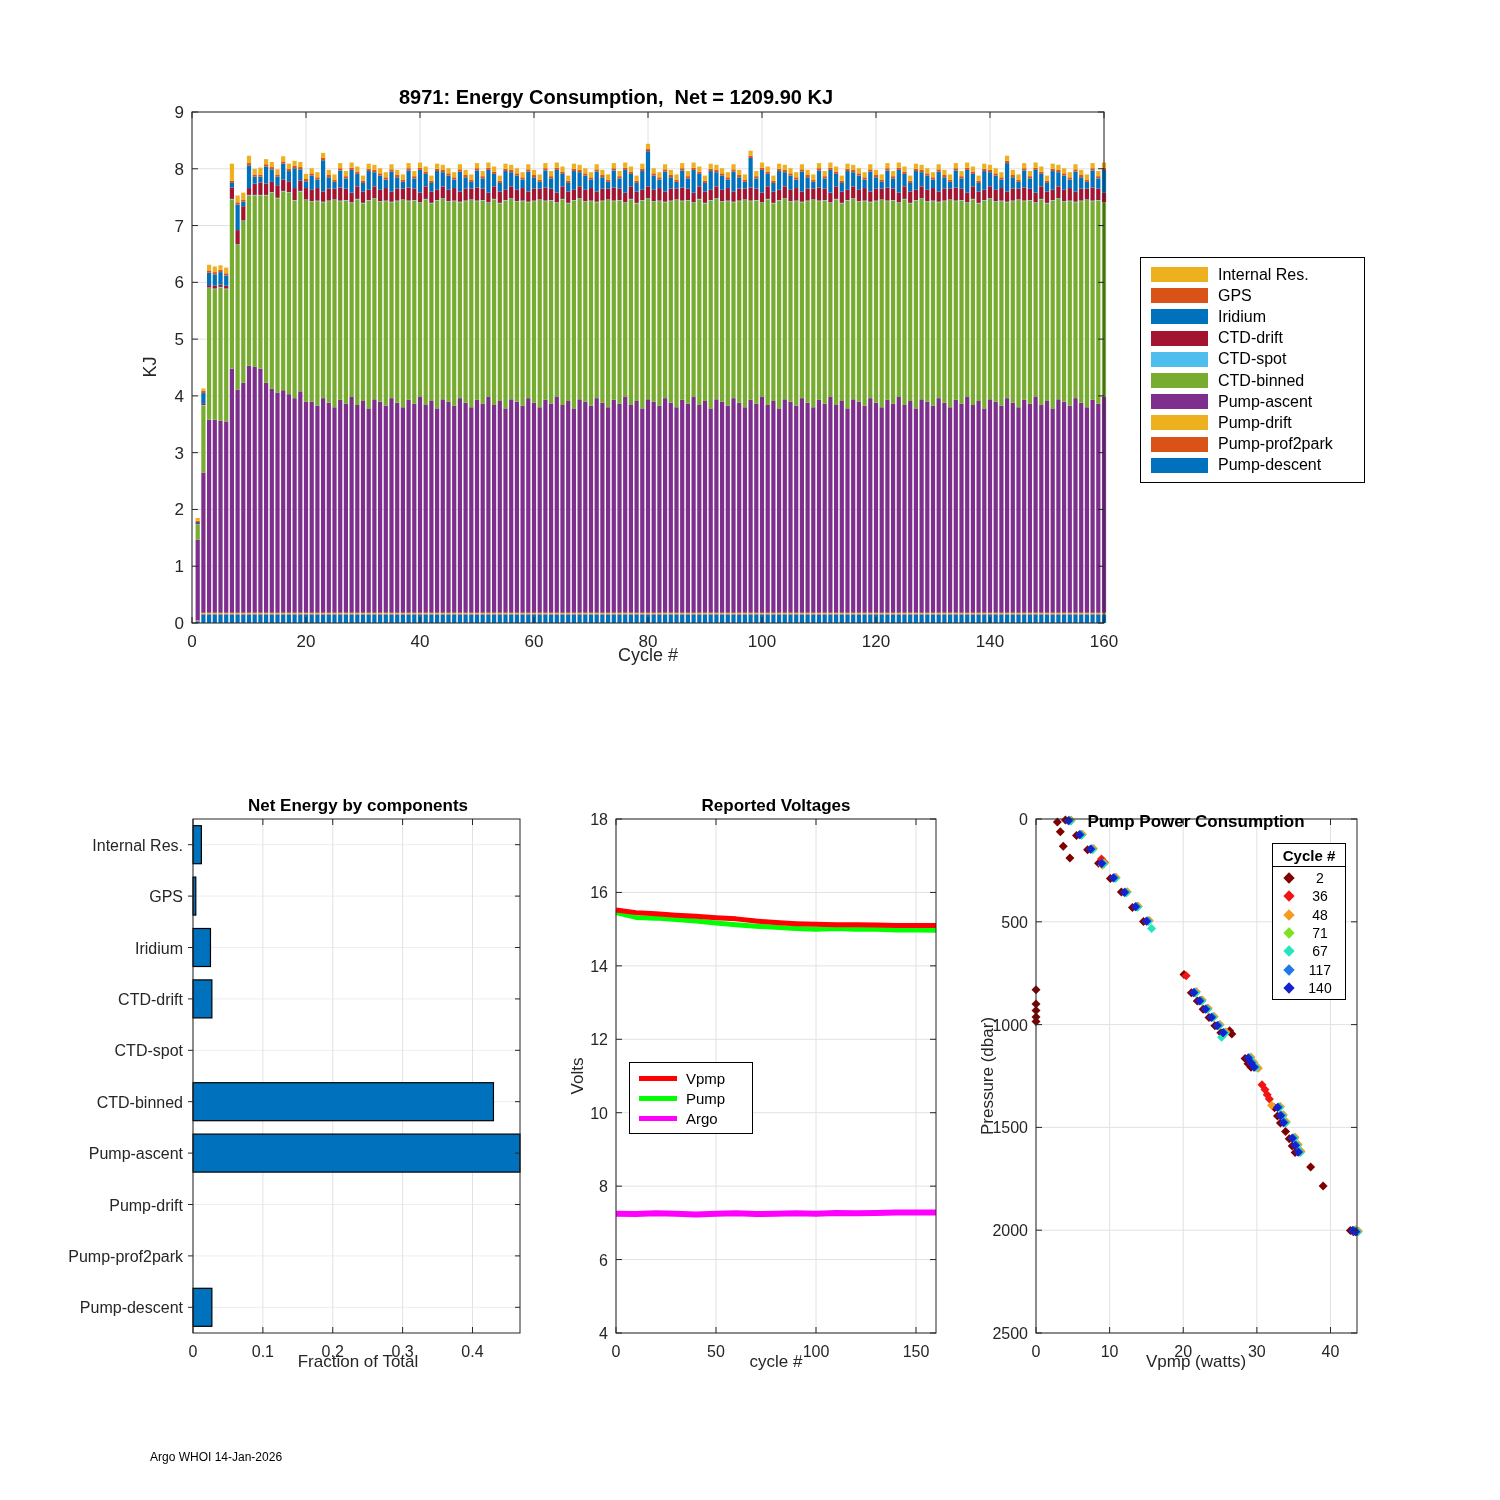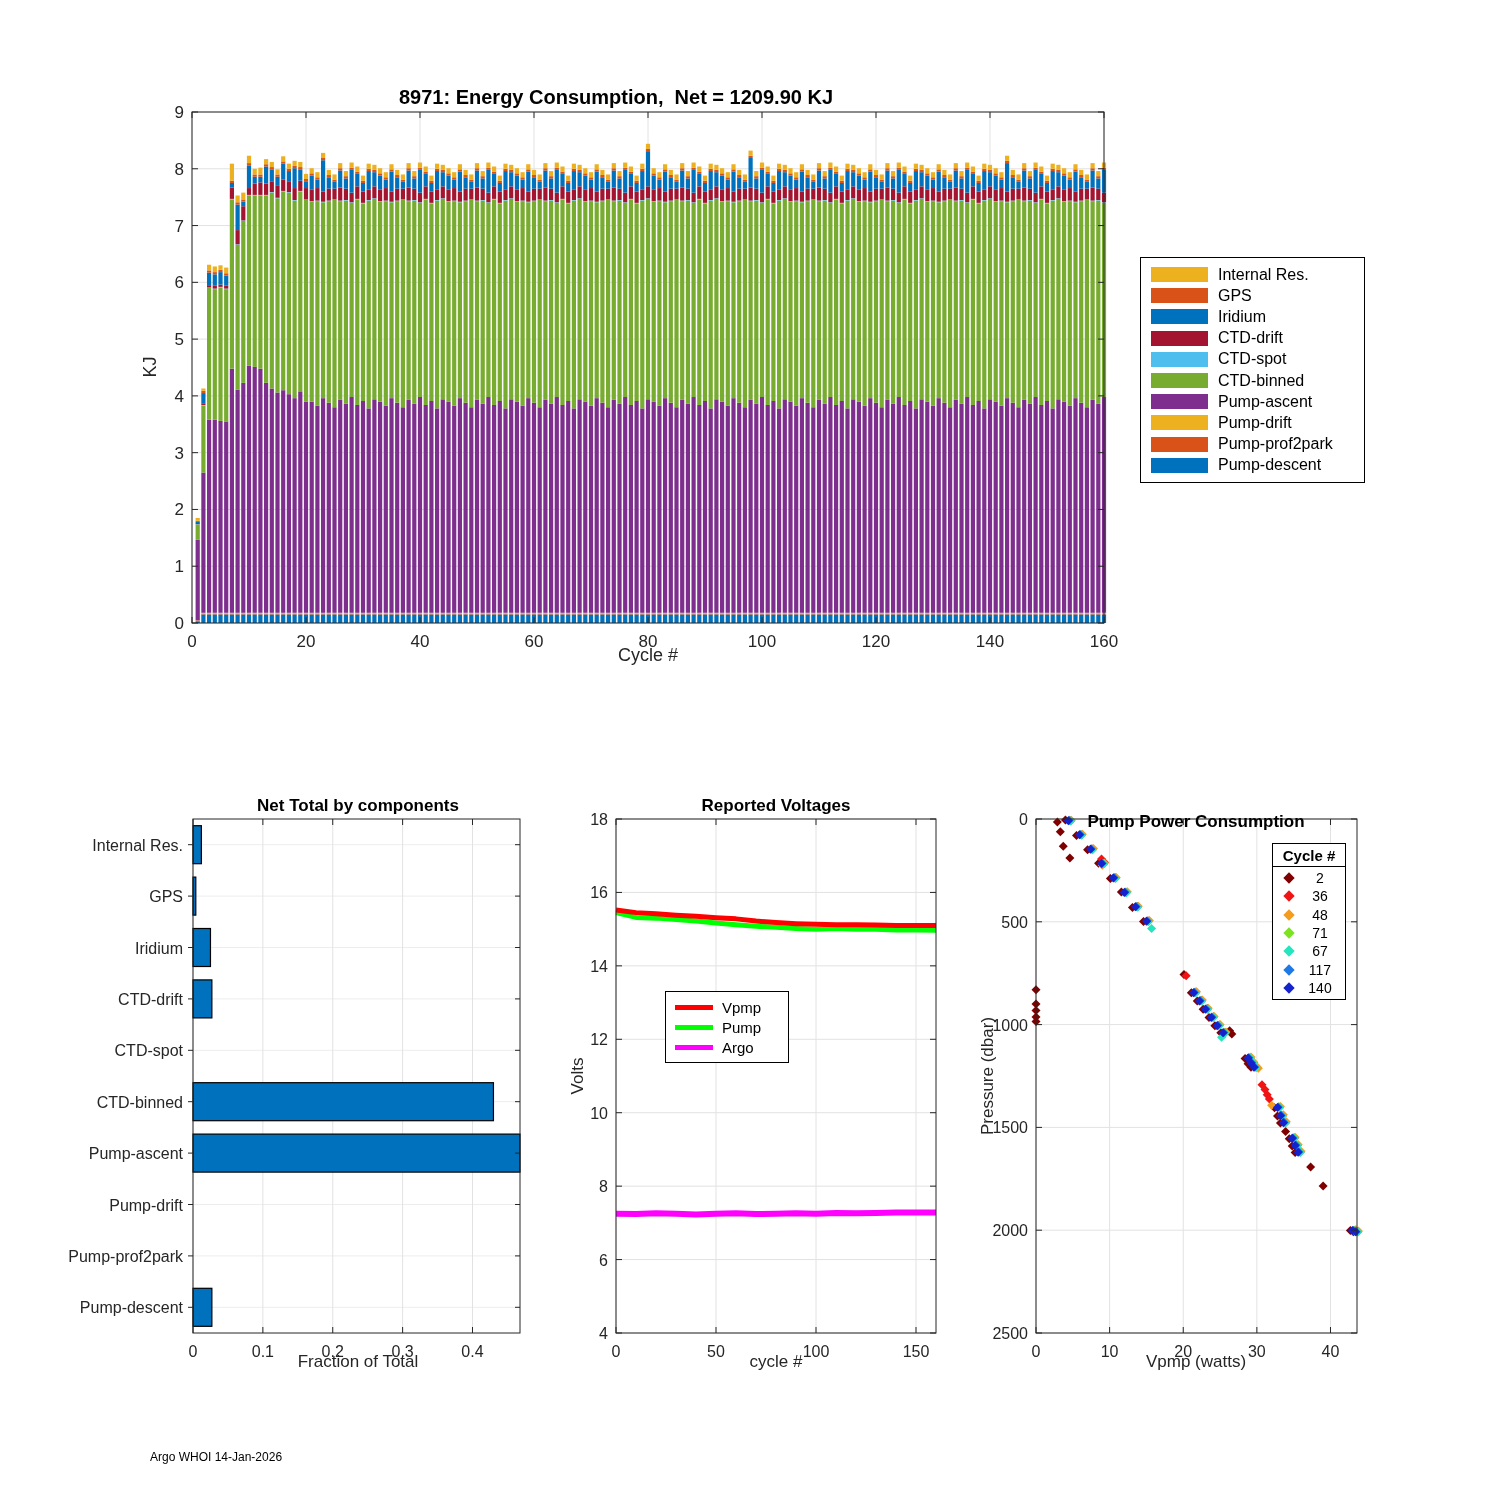--- a/index.html
+++ b/index.html
@@ -2121,27 +2121,27 @@
       <div class="lg-row">
         <span class="sw" style="background: rgb(217, 83, 25);"></span>
         <span class="lb">Pump-prof2park</span>
       </div>
       <div class="lg-row">
         <span class="sw" style="background: rgb(0, 114, 189);"></span>
         <span class="lb">Pump-descent</span>
       </div>
     </div>
 
-  <div class="ctitle t2" style="left:358px;top:796px;">Net Total by components</div>
+  <div class="ctitle t2" style="left:358px;top:796px;">Net Energy by components</div>
   <div class="axlab xlab xl2" style="left:358px;top:1352px;text-align:right;">Fraction of Total</div>
 
   <div class="ctitle t3" style="left:776px;top:796px;">Reported Voltages</div>
   <div class="axlab ylab yl3" style="left:578px;top:1076px;">Volts</div>
   <div class="axlab xlab xl3" style="left:776px;top:1352px;">cycle #</div>
-  <div class="legend lg3" id="volt-legend" style="left:629px;top:991px;width:124px;height:72px;margin-left:36px;">
+  <div class="legend lg3" id="volt-legend" style="left:629px;top:1062px;width:124px;height:72px;">
       <div class="lg-row">
         <span class="sw" style="background: rgb(255, 0, 0);"></span>
         <span class="lb">Vpmp</span>
       </div>
       <div class="lg-row">
         <span class="sw" style="background: rgb(0, 255, 0);"></span>
         <span class="lb">Pump</span>
       </div>
       <div class="lg-row">
         <span class="sw" style="background: rgb(255, 0, 255);"></span>

